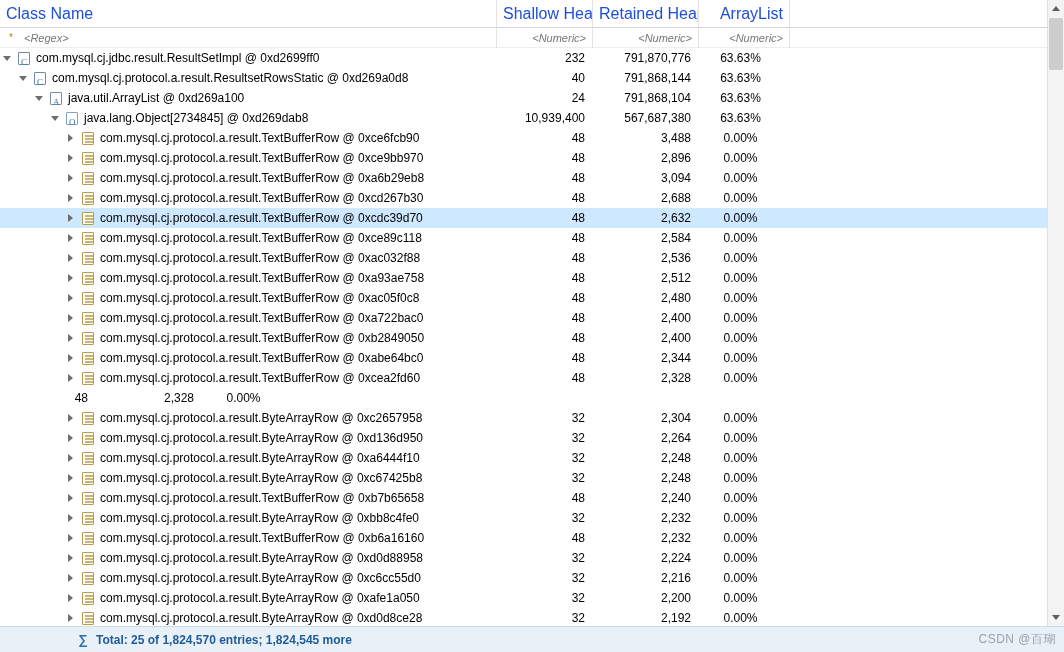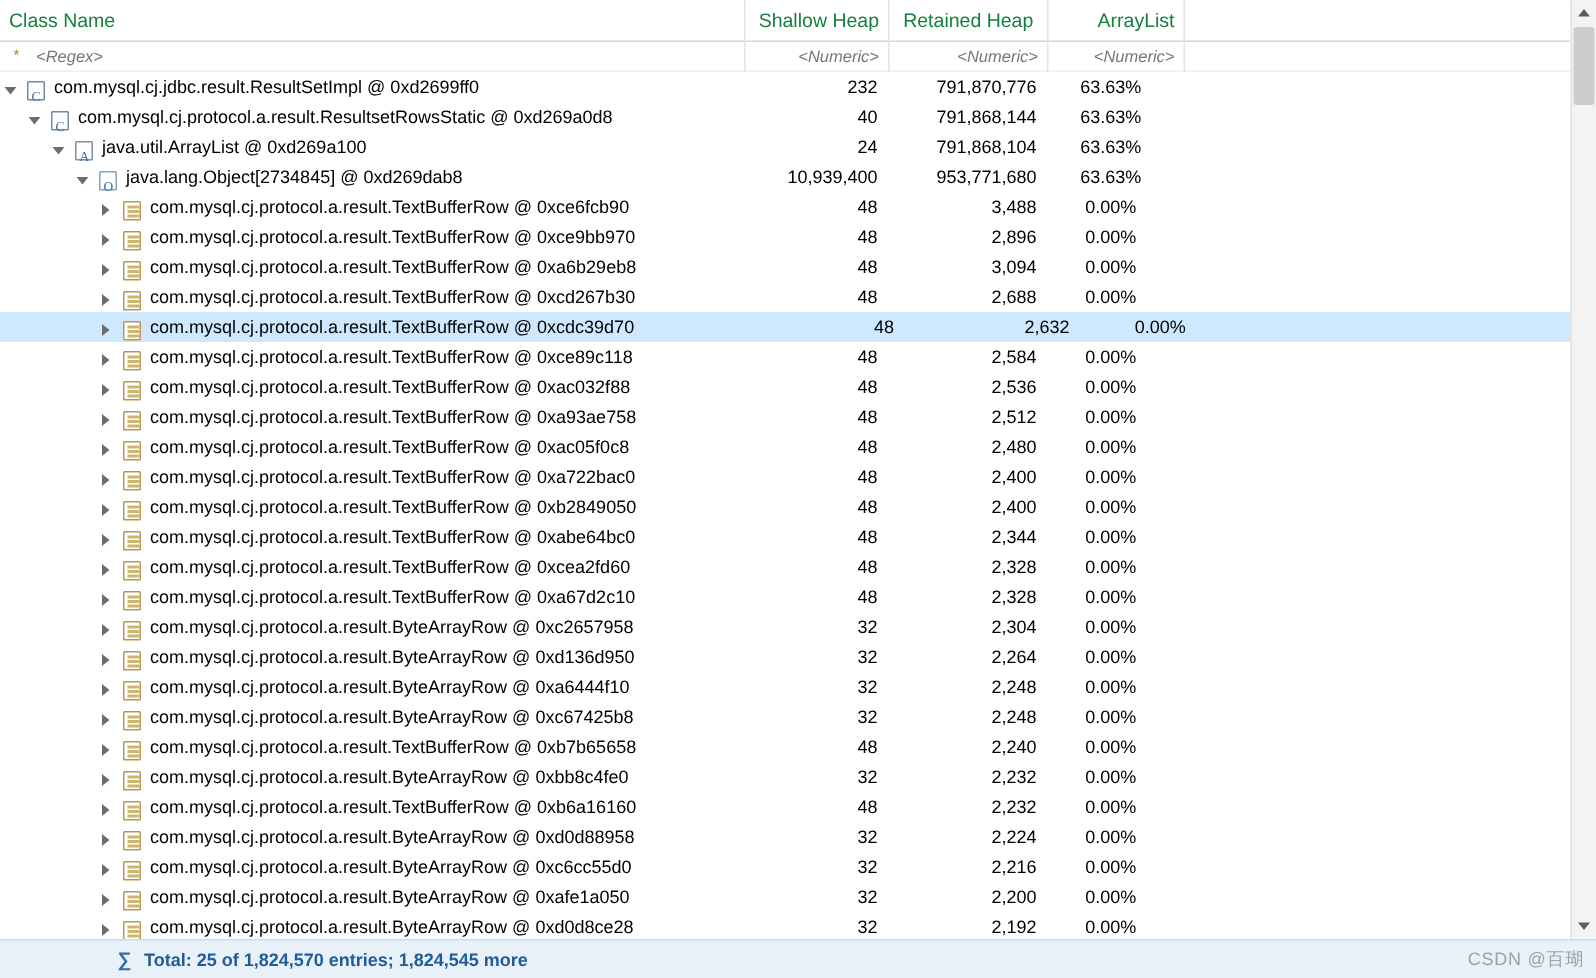--- a/index.html
+++ b/index.html
@@ -25,22 +25,22 @@
     width: 1047px; height: 28px;
     background: #ffffff;
     border-bottom: 1px solid #d6d6d6;
     display: flex;
     align-items: center;
   }
   .th {
     height: 28px;
     line-height: 28px;
     padding: 0 6px;
-    font-size: 13px;
-    color: #15803d;
+    font-size: 16px;
+    color: #1d4ed8;
     border-right: 1px solid #e3e3e3;
     overflow: hidden;
     white-space: nowrap;
   }
   .th.col-class { width: 497px; }
   .th.col-shallow { width: 96px; text-align: right; }
   .th.col-retained { width: 106px; text-align: center; }
   .th.col-pct { width: 91px; text-align: right; }
   .th.col-spare { width: 157px; border-right: none; }
 
@@ -88,32 +88,32 @@
     width: 1047px;
     height: 578px;
     overflow: hidden;
   }
   .row {
     display: flex;
     height: 20px;
     align-items: center;
     background: #ffffff;
   }
-  .row.selected { background: #cde8ff; gap: 11px; }
+  .row.selected { background: #cde8ff; }
   .cell {
     height: 20px;
     line-height: 20px;
     font-size: 12px;
     overflow: hidden;
     white-space: nowrap;
   }
   .cell.col-class {
     width: 497px;
     display: flex;
-    align-items: flex-end;
+    align-items: center;
     padding-right: 4px;
   }
   .cell.col-shallow { width: 96px; text-align: right; padding-right: 8px; }
   .cell.col-retained { width: 106px; text-align: right; padding-right: 8px; }
   .cell.col-pct { width: 91px; text-align: center; padding-right: 8px; }
   .cell.col-spare { width: 157px; }
 
   .twisty {
     width: 16px; height: 16px;
     flex: 0 0 16px;
@@ -358,21 +358,21 @@
       <div class="row">
         <div class="cell col-class">
           <div style="width: 48px; flex: 0 0 48px;"></div>
           <div class="twisty open"></div>
           <div class="objicon obj">
             <div class="box"></div>
           </div>
           <span class="label">java.lang.Object[2734845] @ 0xd269dab8</span>
         </div>
         <div class="cell col-shallow">10,939,400</div>
-        <div class="cell col-retained">953,771,680</div>
+        <div class="cell col-retained">567,687,380</div>
         <div class="cell col-pct">63.63%</div>
         <div class="cell col-spare"></div>
       </div>
       <div class="row">
         <div class="cell col-class">
           <div style="width: 64px; flex: 0 0 64px;"></div>
           <div class="twisty closed"></div>
           <div class="objicon leaf">
             <div class="box"></div>
           </div>
@@ -545,28 +545,20 @@
             <div class="box"></div>
           </div>
           <span class="label">com.mysql.cj.protocol.a.result.TextBufferRow @ 0xcea2fd60</span>
         </div>
         <div class="cell col-shallow">48</div>
         <div class="cell col-retained">2,328</div>
         <div class="cell col-pct">0.00%</div>
         <div class="cell col-spare"></div>
       </div>
       <div class="row">
-        <div class="cell col-class">
-          <div style="width: 64px; flex: 0 0 64px;"></div>
-          <div class="twisty closed"></div>
-          <div class="objicon leaf">
-            <div class="box"></div>
-          </div>
-          <span class="label">com.mysql.cj.protocol.a.result.TextBufferRow @ 0xa67d2c10</span>
-        </div>
         <div class="cell col-shallow">48</div>
         <div class="cell col-retained">2,328</div>
         <div class="cell col-pct">0.00%</div>
         <div class="cell col-spare"></div>
       </div>
       <div class="row">
         <div class="cell col-class">
           <div style="width: 64px; flex: 0 0 64px;"></div>
           <div class="twisty closed"></div>
           <div class="objicon leaf">

